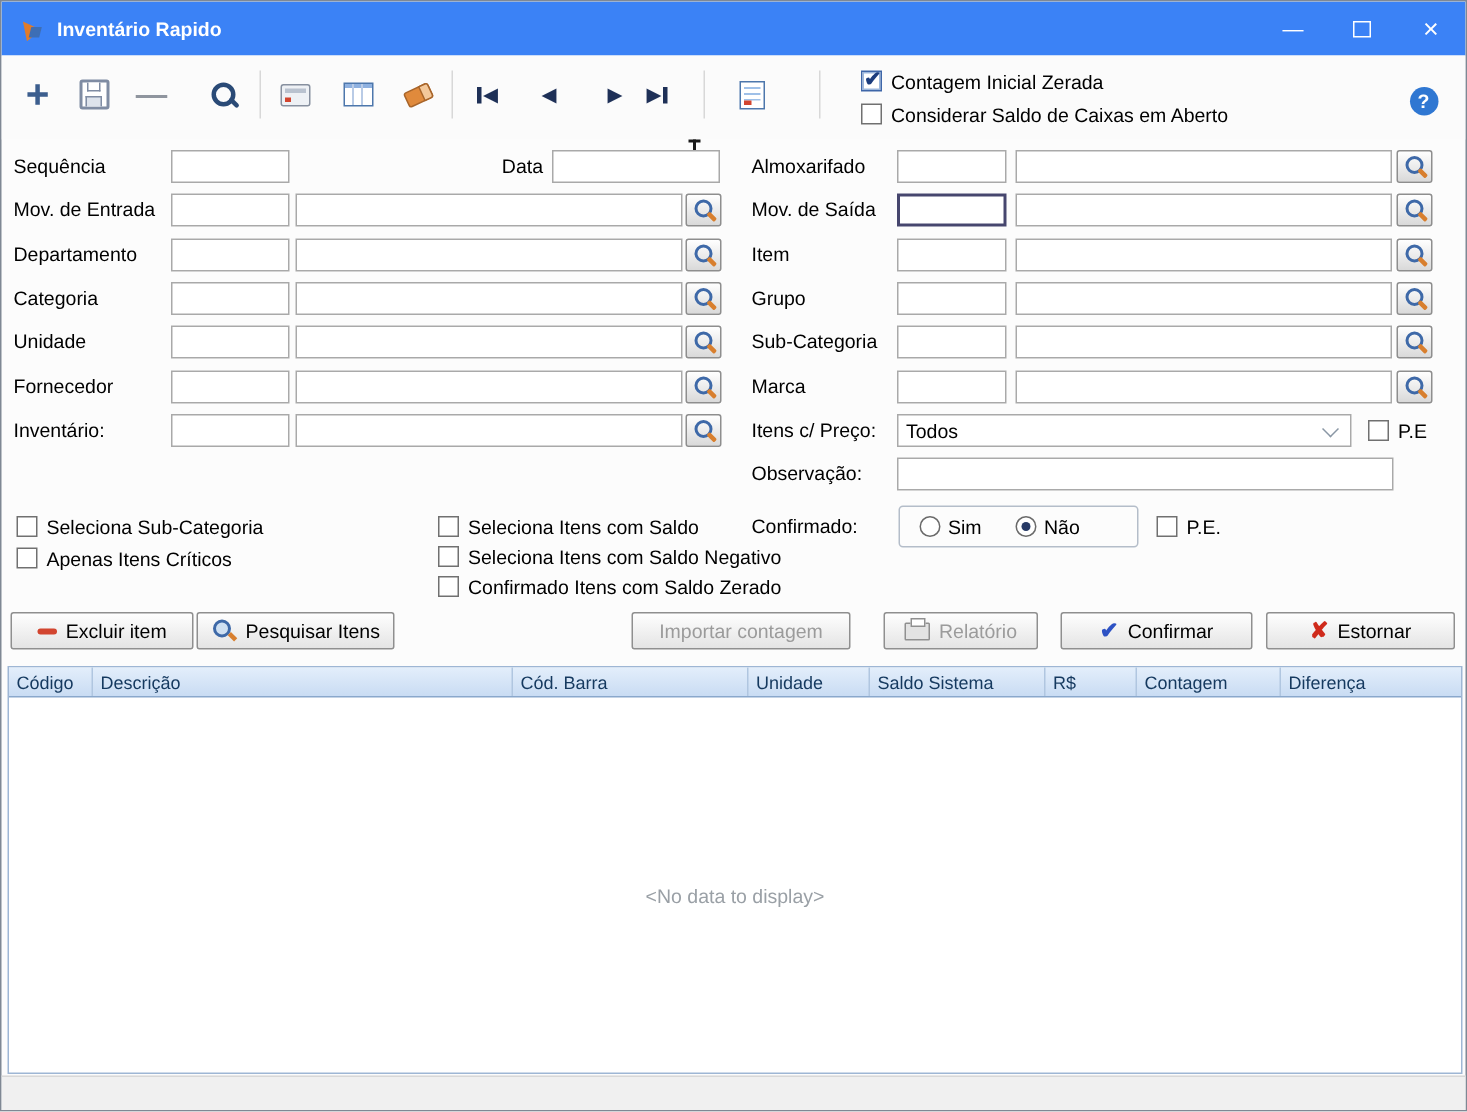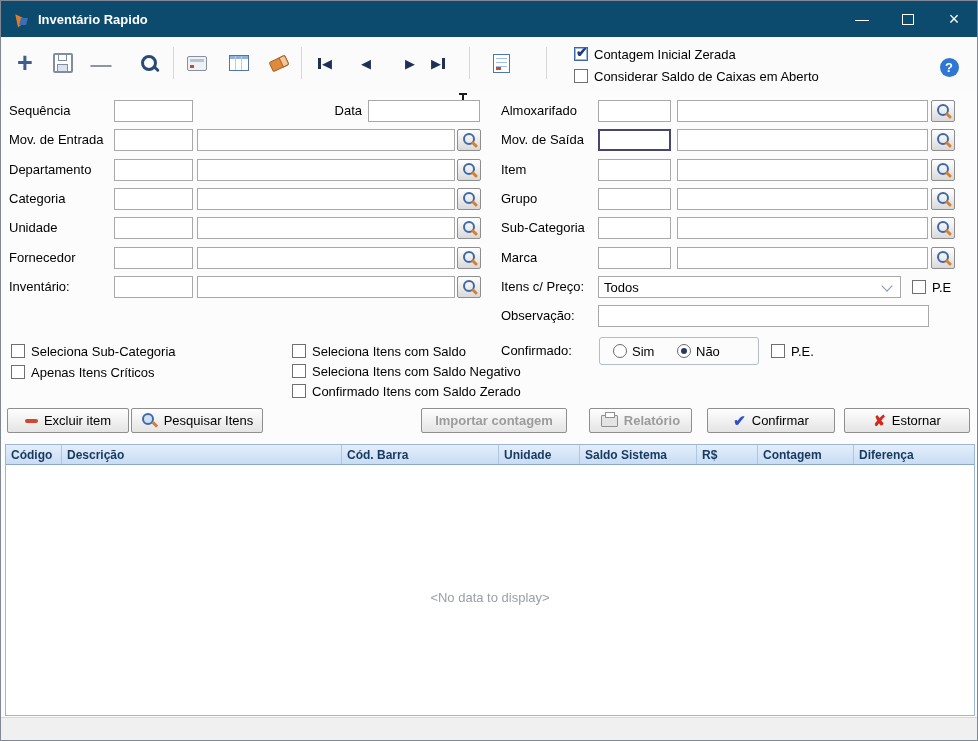--- a/index.html
+++ b/index.html
@@ -1,18 +1,18 @@
 <!DOCTYPE html>
 <html><head>
 <meta charset="utf-8">
 <style>
   html,body{margin:0;padding:0;background:#e9e9e9;font-family:"Liberation Sans",sans-serif;}
   .window{position:relative;width:978px;height:741px;background:#fcfcfc;border:1px solid #7f8894;box-sizing:border-box;overflow:hidden;}
   
-  .titlebar{position:absolute;left:0;top:0;width:100%;height:36px;background:#0c4a6e;display:flex;align-items:center;}
+  .titlebar{position:absolute;left:0;top:0;width:100%;height:36px;background:#3b82f6;display:flex;align-items:center;}
   .app-icon{width:16px;height:16px;margin-left:11px;position:relative;flex:none;}
   .app-icon .w1{position:absolute;left:1px;top:2px;width:0;height:0;border-left:6px solid transparent;border-right:6px solid transparent;border-bottom:12px solid #e07b2a;transform:rotate(-38deg);}
   .app-icon .w2{position:absolute;left:8px;top:7px;width:7px;height:7px;background:#3d6eb5;transform:skew(-14deg);}
   .title-text{color:#fff;font-weight:bold;font-size:13px;margin-left:10px;}
   .win-controls{margin-left:auto;display:flex;height:100%;}
   .win-btn{width:46px;height:100%;display:flex;align-items:center;justify-content:center;color:#fff;font-size:14px;cursor:default;}
   .maxbox{width:10px;height:9px;border:1.5px solid #fff;display:block;}
   
   .toolbar{position:absolute;left:0;top:36px;width:100%;height:56px;background:#fbfbfb;}
   .tbtn{position:absolute;top:8px;width:36px;height:36px;display:flex;align-items:center;justify-content:center;}
@@ -51,32 +51,32 @@
   .flabel{position:absolute;font-size:13px;line-height:22px;color:#000;white-space:nowrap;}
   .tin{position:absolute;height:22px;background:#fff;border:1px solid #a9a9a9;box-sizing:border-box;}
   .tin.focus{border:2px solid #46466e;}
   .lkp{position:absolute;width:24px;height:22px;box-sizing:border-box;border:1px solid #8e8e8e;background:linear-gradient(#ffffff,#d9d9d9);border-radius:2px;}
   .lkp .c{position:absolute;left:5px;top:3px;width:8px;height:8px;border:2px solid #3e69a8;border-radius:50%;display:block;}
   .lkp .h{position:absolute;left:13px;top:13px;width:7px;height:3px;background:#d87f2e;transform:rotate(45deg);border-radius:1px;display:block;}
   .selectbox{position:absolute;height:22px;box-sizing:border-box;border:1px solid #a9a9a9;background:#fff;display:flex;align-items:center;padding-left:5px;font-size:13px;}
   .chev{position:absolute;right:9px;top:5px;width:7px;height:7px;border-right:1.5px solid #8a97a5;border-bottom:1.5px solid #8a97a5;transform:rotate(45deg);display:block;}
   
   .pbtn{position:absolute;top:407px;height:25px;box-sizing:border-box;border:1px solid #8f8f8f;background:linear-gradient(#fefefe,#e4e4e4);display:flex;align-items:center;justify-content:center;gap:6px;font-size:13px;border-radius:2px;}
-  .pbtn.disabled{color:#9b9b9b;font-weight:bold;}
+  .pbtn.disabled{color:#9b9b9b;}
   .minusred{width:13px;height:4px;background:#d2452f;border-radius:2px;display:block;}
   .magsm{position:relative;width:17px;height:17px;display:block;}
   .magsm .c{position:absolute;left:1px;top:1px;width:8px;height:8px;border:2px solid #3e69a8;border-radius:50%;background:#cfe0f2;display:block;}
   .magsm .h{position:absolute;left:11px;top:11px;width:6px;height:3px;background:#d87f2e;transform:rotate(45deg);display:block;}
   .printer{width:15px;height:10px;border:1px solid #909090;background:#e3e3e3;position:relative;border-radius:1px;display:block;}
   .printer:before{content:"";position:absolute;left:3px;top:-4px;width:8px;height:4px;background:#fff;border:1px solid #909090;}
   .checkblue{color:#2d52c4;font-size:15px;font-weight:bold;line-height:1;}
   .crossred{color:#cf2a1b;font-size:15px;font-weight:bold;line-height:1;}
   
   .grid{position:absolute;left:4px;top:443px;width:970px;height:272px;border:1px solid #9eb6d4;box-sizing:border-box;background:#fff;}
-  .ghead{display:flex;height:20px;background:linear-gradient(#e3eefb,#c9dcf3);border-bottom:1px solid #8aa8cc;box-sizing:border-box;font-weight:bold;}
+  .ghead{display:flex;height:20px;background:linear-gradient(#e3eefb,#c9dcf3);border-bottom:1px solid #8aa8cc;box-sizing:border-box;}
   .gh{box-sizing:border-box;padding:3px 0 0 5px;font-size:12px;color:#15395f;border-right:1px solid #b0c6e0;overflow:hidden;white-space:nowrap;flex:none;}
   .gbody{position:relative;height:250px;}
   .gempty{position:absolute;left:0;top:125px;width:100%;text-align:center;color:#9aa0a6;font-size:13px;}
   
   .bstrip{position:absolute;left:0;top:716px;width:978px;height:23px;background:#f0f0f0;border-top:1px solid #d8d8d8;}
   
   .ibeam{position:absolute;left:461px;top:92px;width:2px;height:15px;background:#1a1a1a;}
   .ibeam:before,.ibeam:after{content:"";position:absolute;left:-3px;width:8px;height:2px;background:#1a1a1a;}
   .ibeam:before{top:0;}.ibeam:after{bottom:0;}
 </style>

